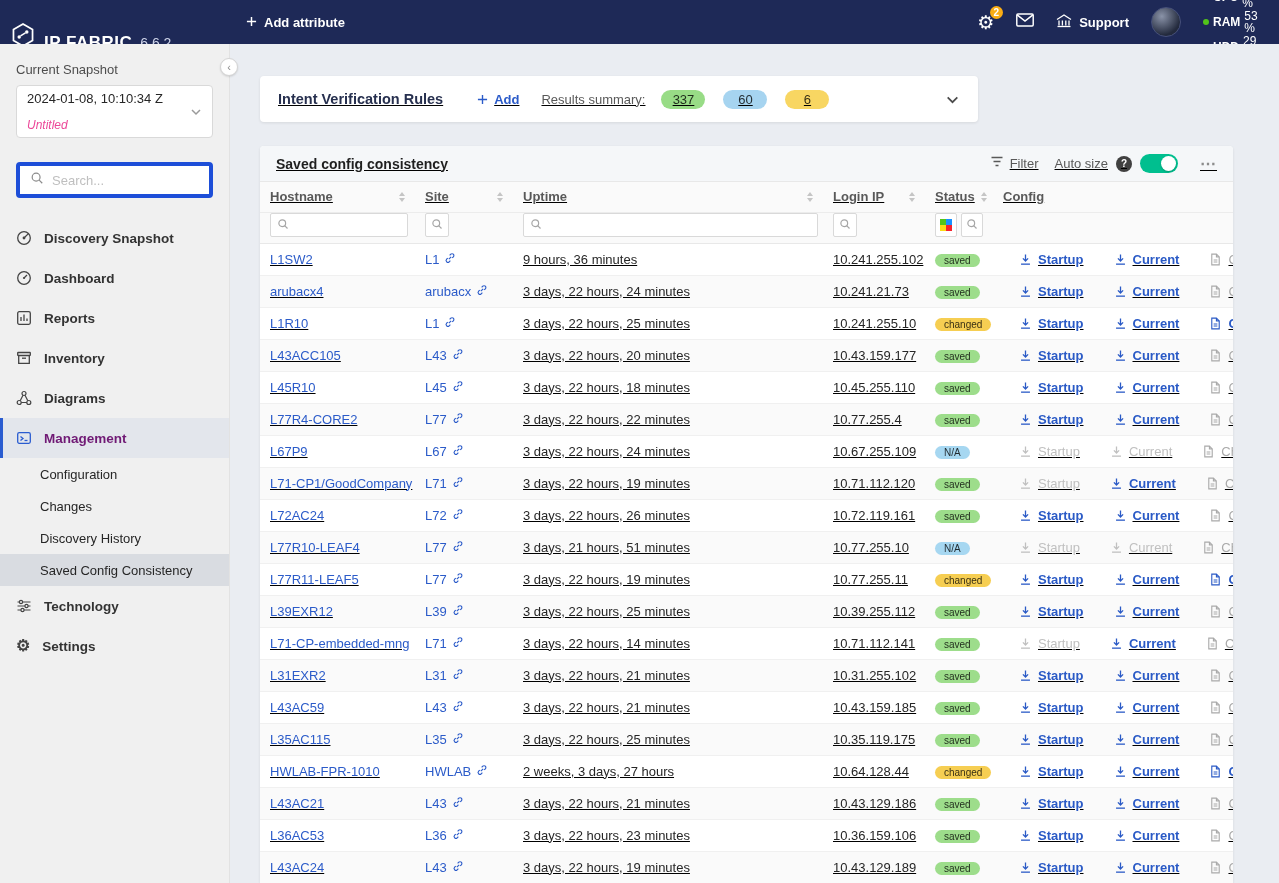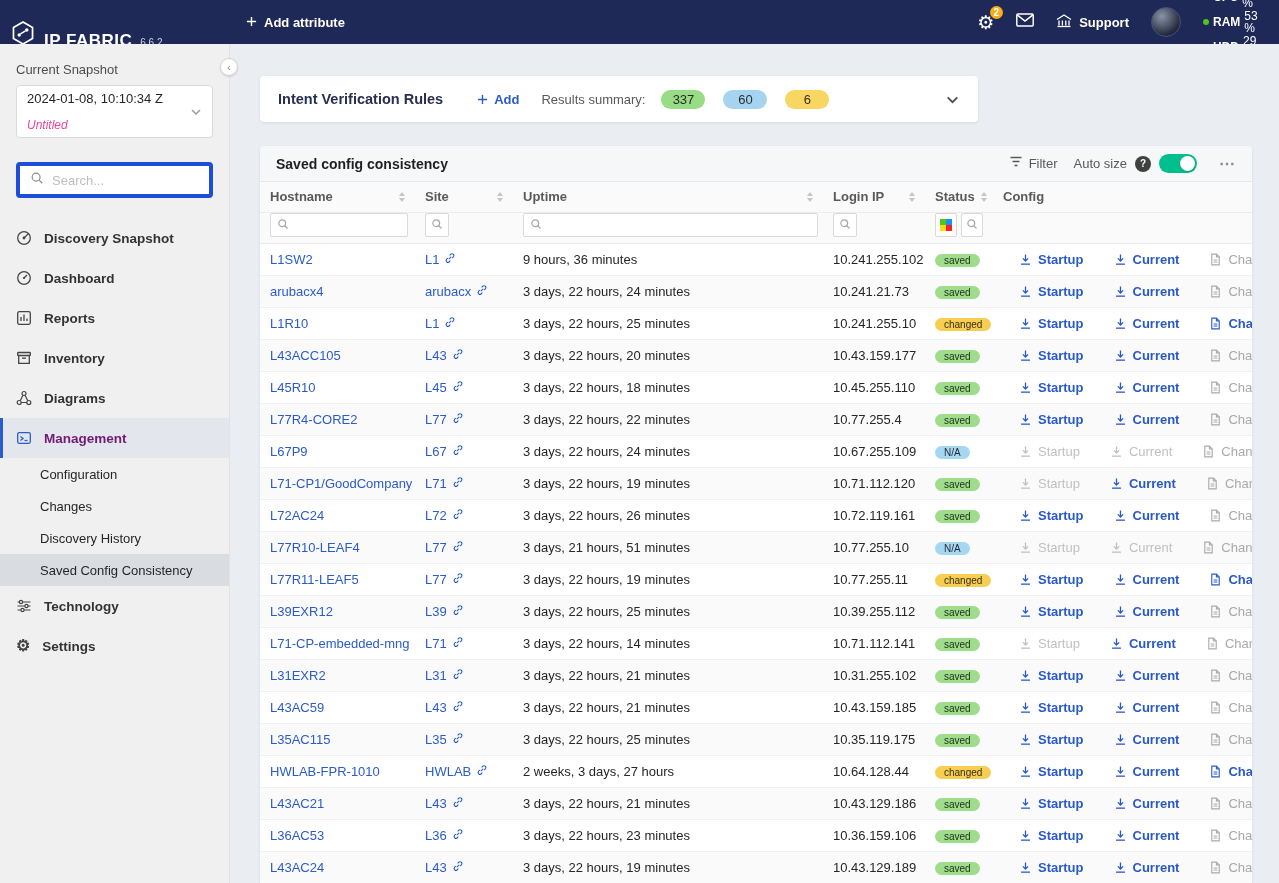--- a/index.html
+++ b/index.html
@@ -5,21 +5,21 @@
   *{box-sizing:border-box;margin:0;padding:0;font-family:"Liberation Sans",sans-serif;}
   html,body{width:1279px;height:883px;overflow:hidden;background:#eaedf2;}
   a{text-decoration:none;cursor:pointer;}
 
   
   .topbar{height:44px;background:#1e2957;display:flex;align-items:center;justify-content:space-between;color:#fff;padding:0 10px 0 10px;}
   .topbar-left{display:flex;align-items:center;}
   .logo{display:flex;align-items:baseline;gap:8px;width:222px;cursor:pointer;}
   .logo svg{align-self:center;}
   .logo-text{font-size:17px;font-weight:800;letter-spacing:.5px;}
-  .logo-version{font-size:10px;color:#cdd3e8;margin-top:44px;}
+  .logo-version{font-size:14px;color:#cdd3e8;margin-top:44px;}
   .add-attr{display:flex;align-items:center;gap:7px;color:#fff;font-size:13px;font-weight:700;cursor:pointer;margin-left:14px;}
   .topbar-right{display:flex;align-items:center;gap:22px;}
   .tb-icon{position:relative;display:flex;align-items:center;color:#fff;cursor:pointer;}
   .gear-glyph{font-size:19px;line-height:1;}
   .tb-badge{position:absolute;top:-7px;right:-9px;background:#faad14;color:#fff;font-size:10px;font-weight:700;padding:0 4px;border-radius:7px;line-height:13px;}
   .support{display:flex;align-items:center;gap:7px;font-size:13px;font-weight:600;cursor:pointer;}
   .avatar{width:30px;height:30px;border-radius:50%;background:radial-gradient(circle at 35% 30%,#8a93a8,#232a3d 70%);border:1px solid #46507a;cursor:pointer;}
   .stats{display:flex;flex-direction:column;justify-content:center;width:66px;gap:1px;}
   .stat-row{display:flex;align-items:center;gap:4px;font-size:12px;line-height:12px;}
   .stat-dot{width:6px;height:6px;border-radius:50%;background:#52c41a;flex:none;}
@@ -42,21 +42,21 @@
   .search-box input::placeholder{color:#bfbfbf;}
   .nav{margin-top:20px;}
   .nav-item{height:40px;display:flex;align-items:center;gap:12px;padding:0 16px;font-size:13.5px;font-weight:600;color:#333;cursor:pointer;}
   .nav-item .nav-icon{display:flex;color:#444;}
   .nav-item.active{color:#701a75;background:#e3e6ec;border-left:3px solid #2a5cd0;padding-left:13px;}
   .nav-item.active .nav-icon{color:#2a5cd0;}
   .nav-sub-item{height:32px;display:flex;align-items:center;padding-left:40px;font-size:13px;color:#262626;cursor:pointer;}
   .nav-sub-item.selected{background:#d9dce1;}
 
   
-  .main{flex:1;background:#eaedf2;padding:32px 27px 0 30px;display:flex;flex-direction:column;overflow:hidden;}
+  .main{flex:1;background:#eaedf2;padding:32px 46px 0 30px;display:flex;flex-direction:column;overflow:hidden;text-decoration:underline;}
 
   .intent-card{width:718px;height:46px;background:#fff;border-radius:4px;box-shadow:0 1px 3px rgba(0,0,0,.09);display:flex;align-items:center;padding:0 18px;flex:none;}
   .intent-title{font-size:14.5px;font-weight:700;color:#27304f;}
   .intent-add{display:flex;align-items:center;gap:6px;color:#2b5bc9;font-size:13px;font-weight:600;margin-left:34px;cursor:pointer;}
   .summary-label{font-size:13px;color:#595959;margin-left:22px;}
   .pills{display:flex;gap:18px;margin-left:16px;}
   .pill{min-width:44px;text-align:center;padding:2px 10px;border-radius:10px;font-size:13px;color:rgba(0,0,0,.8);cursor:pointer;}
   .intent-chevron{margin-left:auto;color:#4a4a4a;cursor:pointer;display:flex;}
 
   .table-card{margin-top:24px;background:#fff;border-radius:4px 4px 0 0;box-shadow:0 1px 3px rgba(0,0,0,.09);flex:1;overflow:hidden;display:flex;flex-direction:column;}

